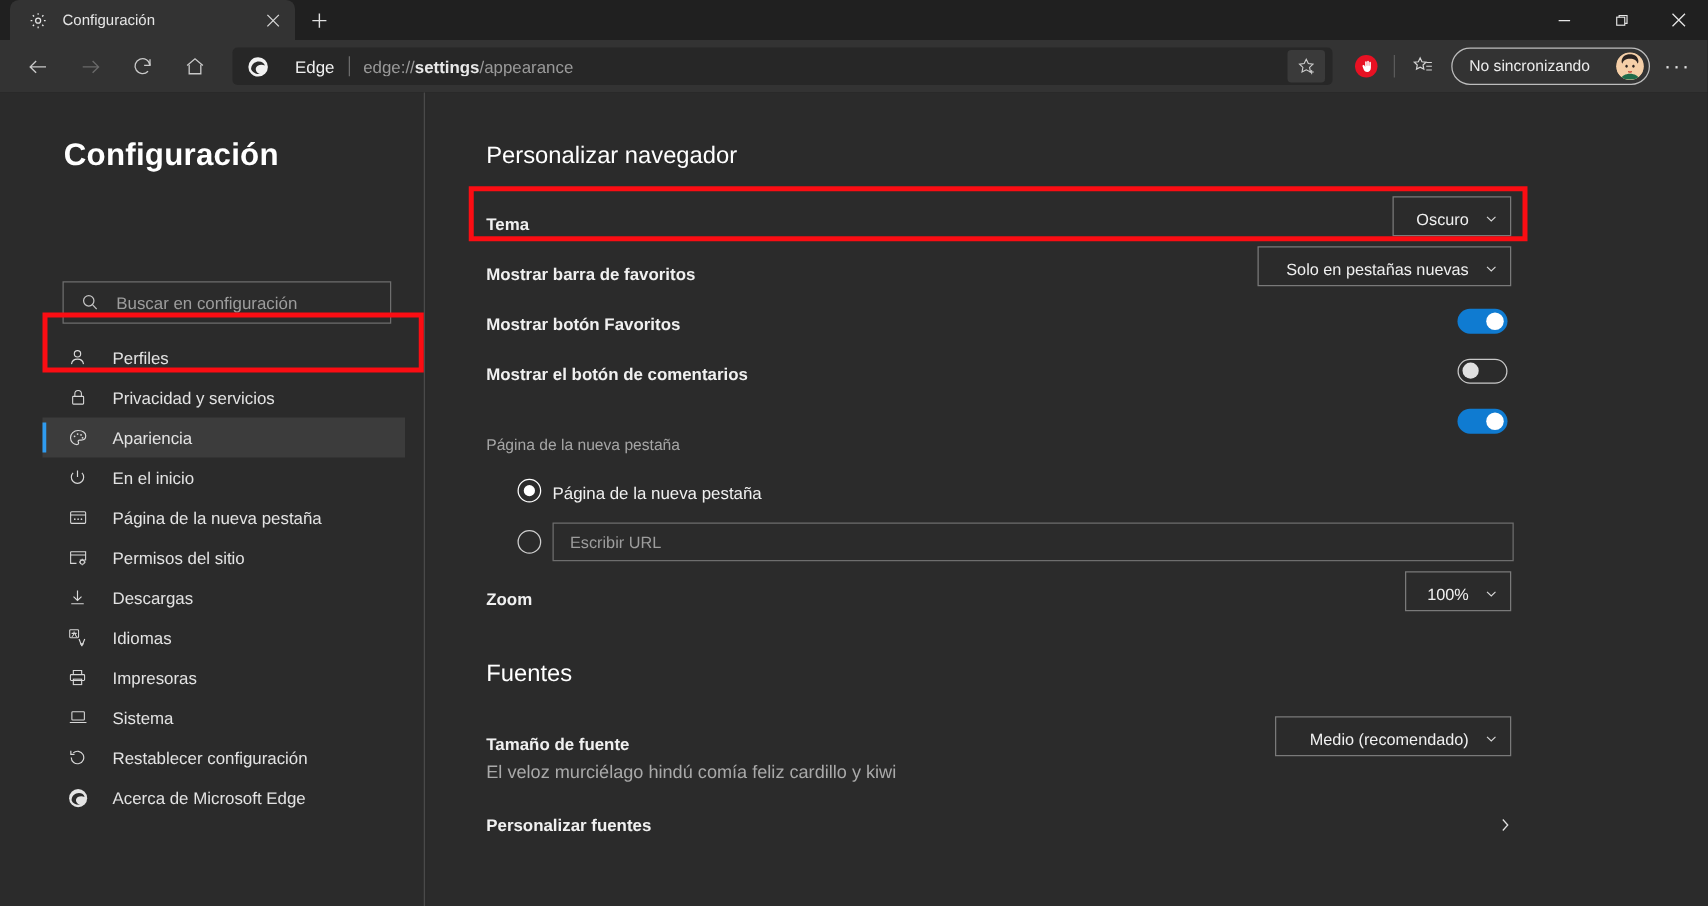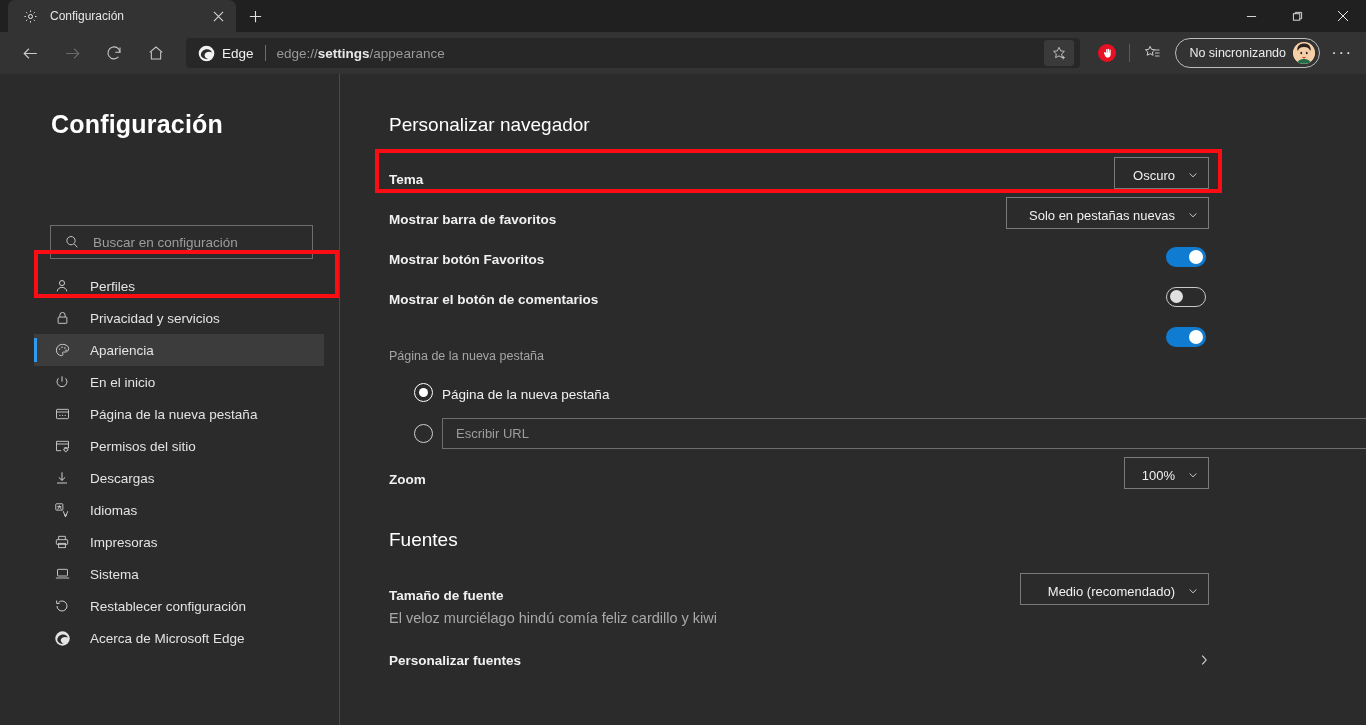--- a/index.html
+++ b/index.html
@@ -79,21 +79,21 @@
     flex: 1;
     height: 30px;
     margin: 0 10px 0 14px;
     background: #272727;
     border-radius: 4px;
     display: flex; align-items: center;
     padding: 0 6px 0 12px;
     position: relative;
   }
   .edge-chip {
-    display: flex; align-items: center; gap: 7px;
+    display: flex; align-items: center; gap: 21px;
     flex: 0 0 auto;
   }
   .edge-logo { width: 17px; height: 17px; }
   .edge-name { font-size: 13.5px; color: #f0f0f0; }
   .chip-sep {
     width: 1px; height: 16px; background: #6b6b6b;
     margin: 0 11px;
   }
   .urltext {
     font-size: 13.5px; color: #9a9a9a;
@@ -118,21 +118,21 @@
   .red-ext {
     width: 18px; height: 18px; border-radius: 50%;
     background: #e81123;
     display: flex; align-items: center; justify-content: center;
   }
   .tb-sep { width: 1px; height: 18px; background: #5a5a5a; margin: 0 5px; }
   .sync-pill {
     height: 30px;
     border: 1px solid #bdbdbd;
     border-radius: 15px;
-    display: flex; align-items: center; gap: 7px;
+    display: flex; align-items: center; gap: 21px;
     padding: 0 4px 0 13px;
     margin: 0 4px 0 6px;
   }
   .sync-label { font-size: 12.5px; color: #ececec; white-space: nowrap; }
   .avatar {
     width: 22px; height: 22px; border-radius: 50%;
     background: #f2c9a0; overflow: hidden;
     display: block; position: relative;
   }
   .more-btn {
@@ -596,21 +596,21 @@
     </div>
 
     <div class="radio sel" style="left:73px; top:309px">
         <span class="dot"></span>
       </div>
     <div class="row" style="left:101px; top:311px; height:18px">
       <span style="font-size:13.5px;color:#f0f0f0">Página de la nueva pestaña</span>
     </div>
 
     <div class="radio" style="left:73px; top:350px"></div>
-    <div class="urlinput" style="left:101px; top:344px; width:925px">
+    <div class="urlinput" style="left:101px; top:344px; width:769px">
       <span>Escribir URL</span>
     </div>
 
     <div class="row" style="top:392px; height:26px">
       <span class="row-label">Zoom</span>
     </div>
     <div class="dropdown" style="left:783px; top:383px; width:85px">
       <span class="dd-value">100%</span>
       <span class="chev">
         <svg width="12" height="12" viewBox="0 0 16 16" stroke="currentColor" stroke-width="1.2" fill="none">

